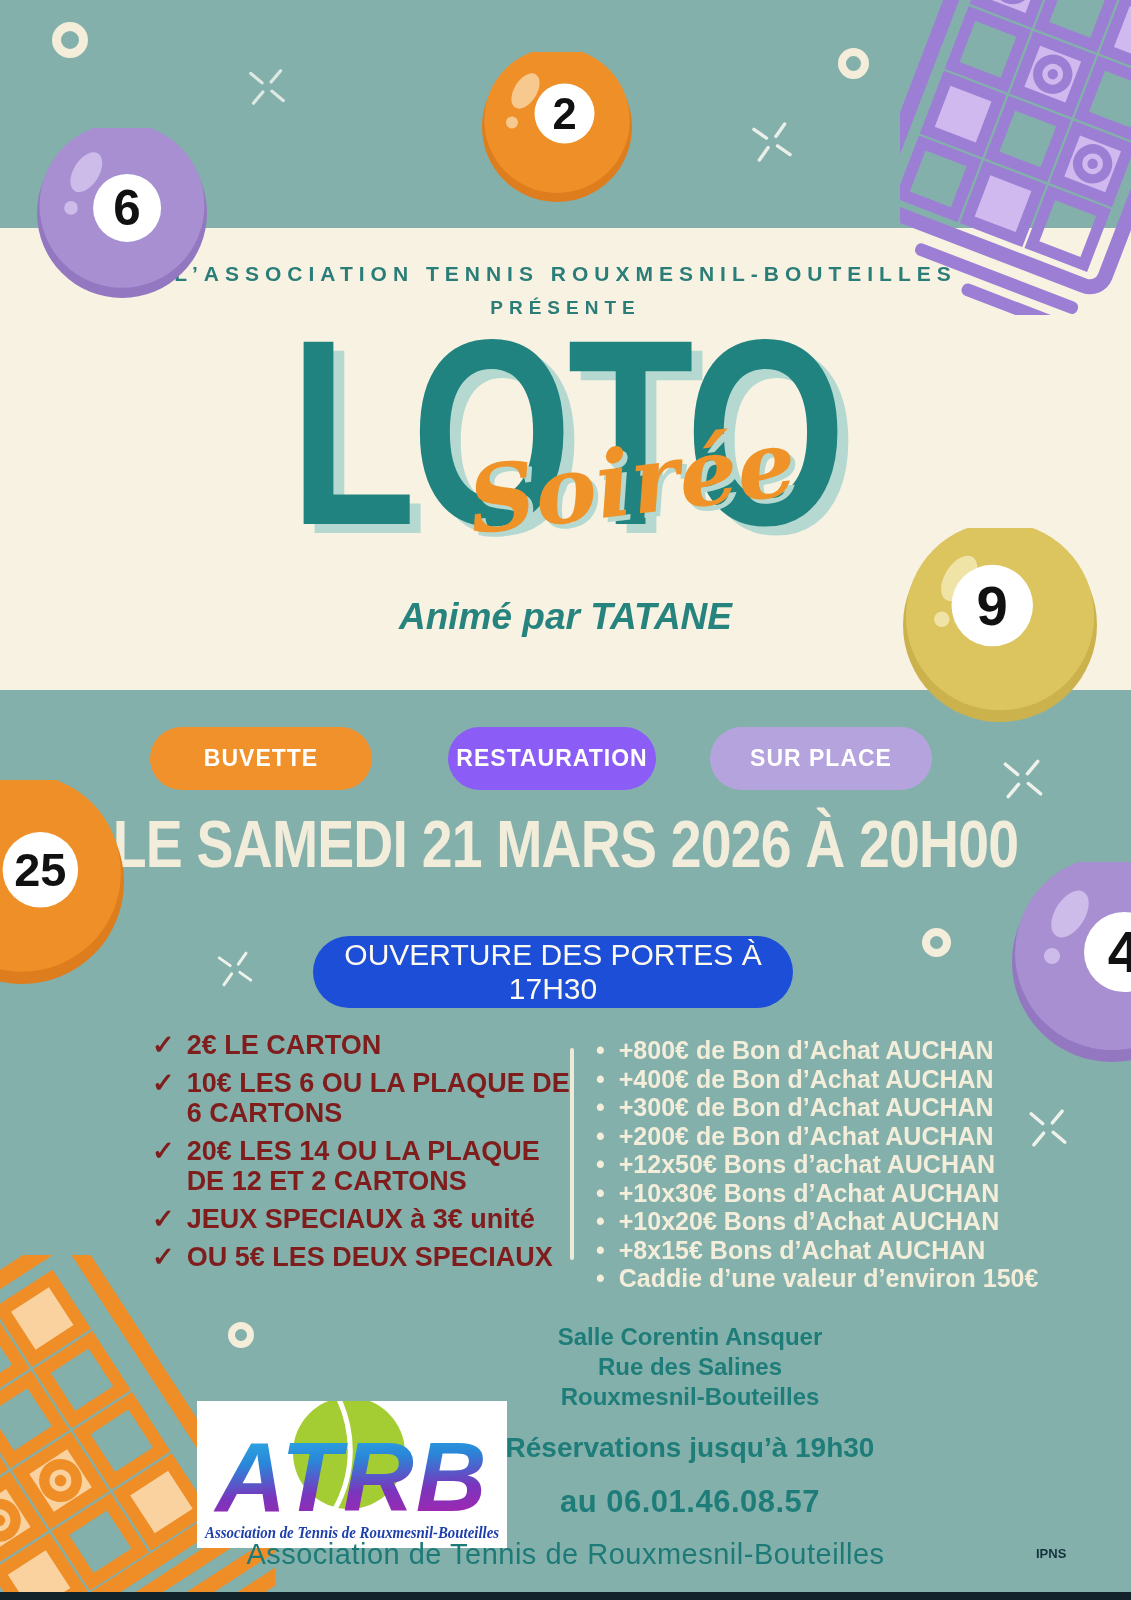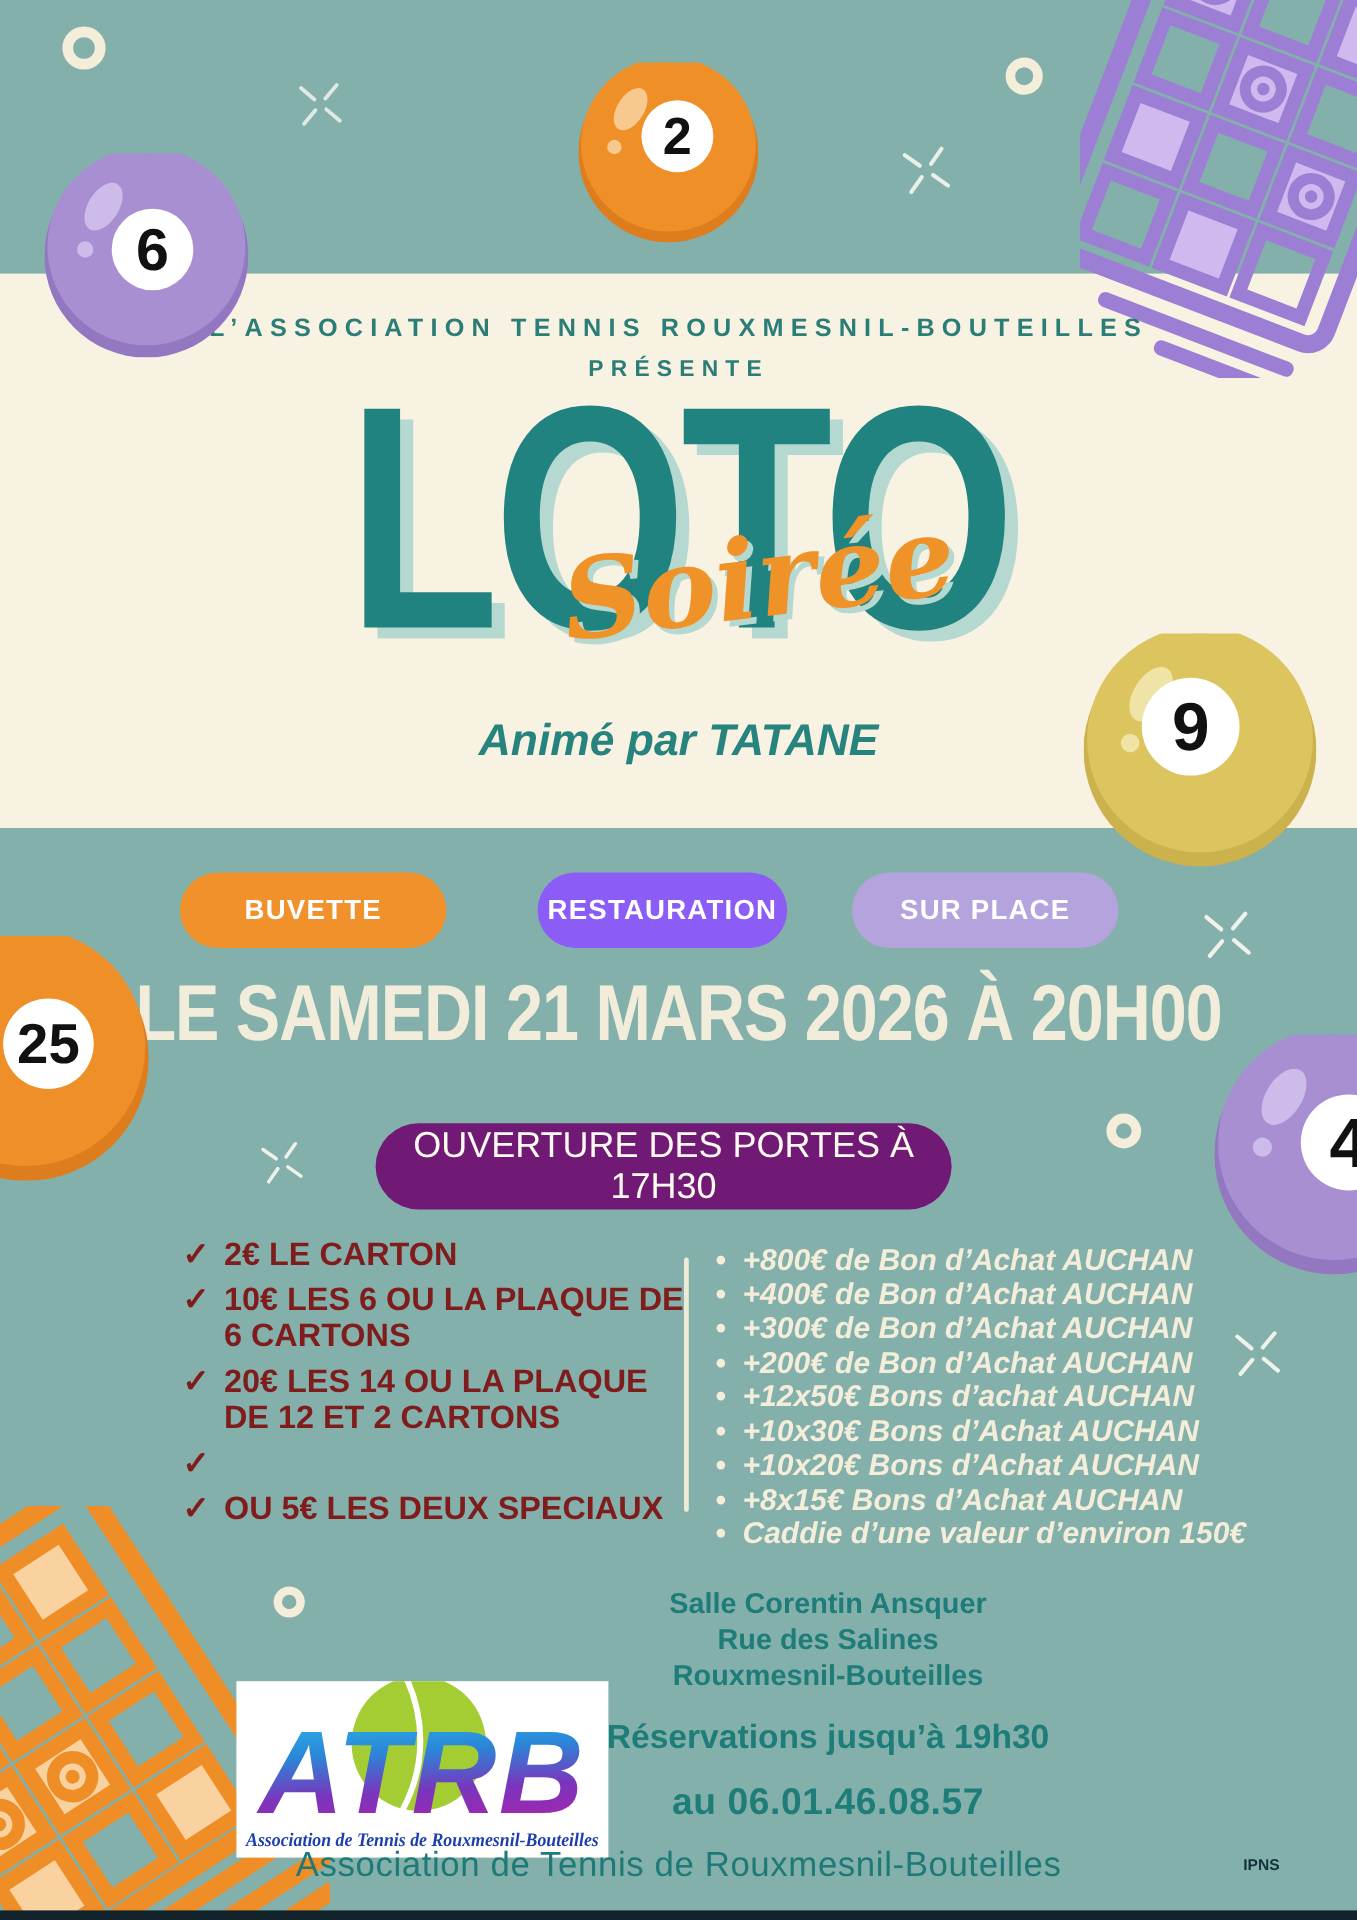--- a/index.html
+++ b/index.html
@@ -33,37 +33,37 @@
     color:#fff;font-weight:700;font-size:23px;letter-spacing:1px;}
   .badge.buvette{left:150px;width:222px;background:#f0912b;}
   .badge.restauration{left:448px;width:208px;background:#8b5cf6;}
   .badge.surplace{left:710px;width:222px;background:#b5a3de;}
 
   
   .date-heading{position:absolute;left:0;top:806px;width:100%;text-align:center;
     color:#f2ecdb;font-size:66px;font-weight:800;letter-spacing:-1px;
     transform:scaleX(0.84);transform-origin:center;white-space:nowrap;}
   .doors-box{position:absolute;left:313px;top:936px;width:480px;height:72px;
-    background:#701a75;border-radius:37px;display:flex;flex-direction:column;
+    background:#1d4ed8;border-radius:37px;display:flex;flex-direction:column;
     align-items:center;justify-content:center;color:#fcf9ef;
     font-size:30px;font-weight:500;line-height:34px;}
 
   
   .pricing{position:absolute;left:152px;top:1030px;width:420px;
     display:flex;flex-direction:column;gap:8px;}
   .pricing .item{display:flex;gap:12px;color:#7f1d1d;font-size:27px;
     font-weight:800;line-height:30px;}
   .pricing .check{flex:0 0 auto;}
   .pricing .check::before{content:"\2713";}
   .col-divider{position:absolute;left:570px;top:1048px;width:4px;height:212px;
     background:#f3edda;border-radius:2px;opacity:.95;}
   .prizes{position:absolute;left:596px;top:1036px;width:460px;
     display:flex;flex-direction:column;gap:0;}
   .prizes .item{display:flex;gap:14px;color:#f3edda;font-size:25px;
-    font-weight:800;line-height:28.5px;font-style:italic;}
+    font-weight:800;line-height:28.5px;}
   .prizes .dot::before{content:"\2022";}
 
   
   .logo-box{position:absolute;left:197px;top:1401px;width:310px;height:147px;background:#ffffff;}
   .info-col{position:absolute;left:495px;top:1322px;width:390px;text-align:center;color:#1e7d79;}
   .venue-line{font-size:24px;font-weight:800;line-height:30px;}
   .reservation{margin-top:20px;font-size:28px;font-weight:700;}
   .phone{margin-top:20px;font-size:31px;font-weight:800;letter-spacing:.5px;}
   .footer-line{position:absolute;left:0;top:1538px;width:100%;text-align:center;
     color:#1e7a77;font-size:29px;font-weight:500;letter-spacing:.5px;}
@@ -216,20 +216,21 @@
     <div class="item">
         <span class="check"></span>
         <span>10€ LES 6 OU LA PLAQUE DE  6 CARTONS</span>
       </div>
     <div class="item">
         <span class="check"></span>
         <span>20€ LES 14 OU LA PLAQUE DE 12 ET 2 CARTONS</span>
       </div>
     <div class="item">
         <span class="check"></span>
+        <span>JEUX SPECIAUX à 3€ unité</span>
       </div>
     <div class="item">
         <span class="check"></span>
         <span>OU 5€ LES DEUX SPECIAUX</span>
       </div>
   </div>
 
   <div class="col-divider"></div>
 
   <div class="prizes">

